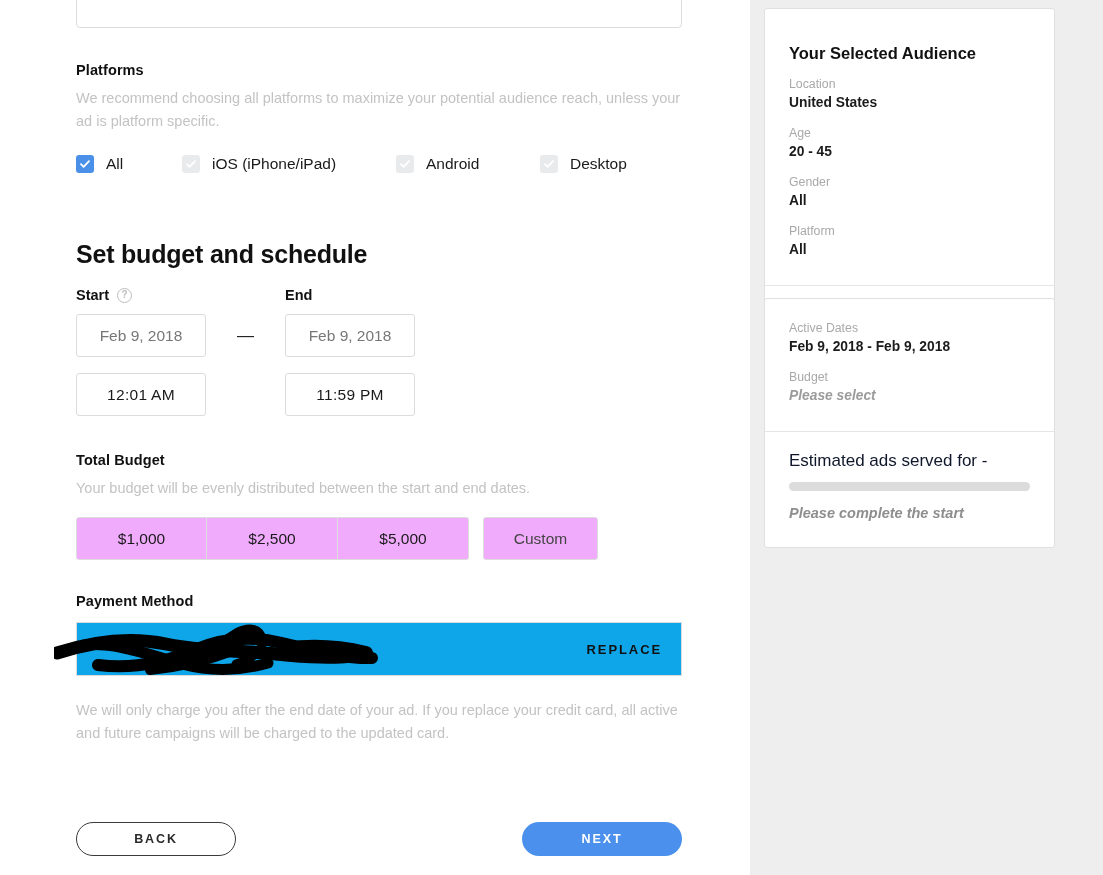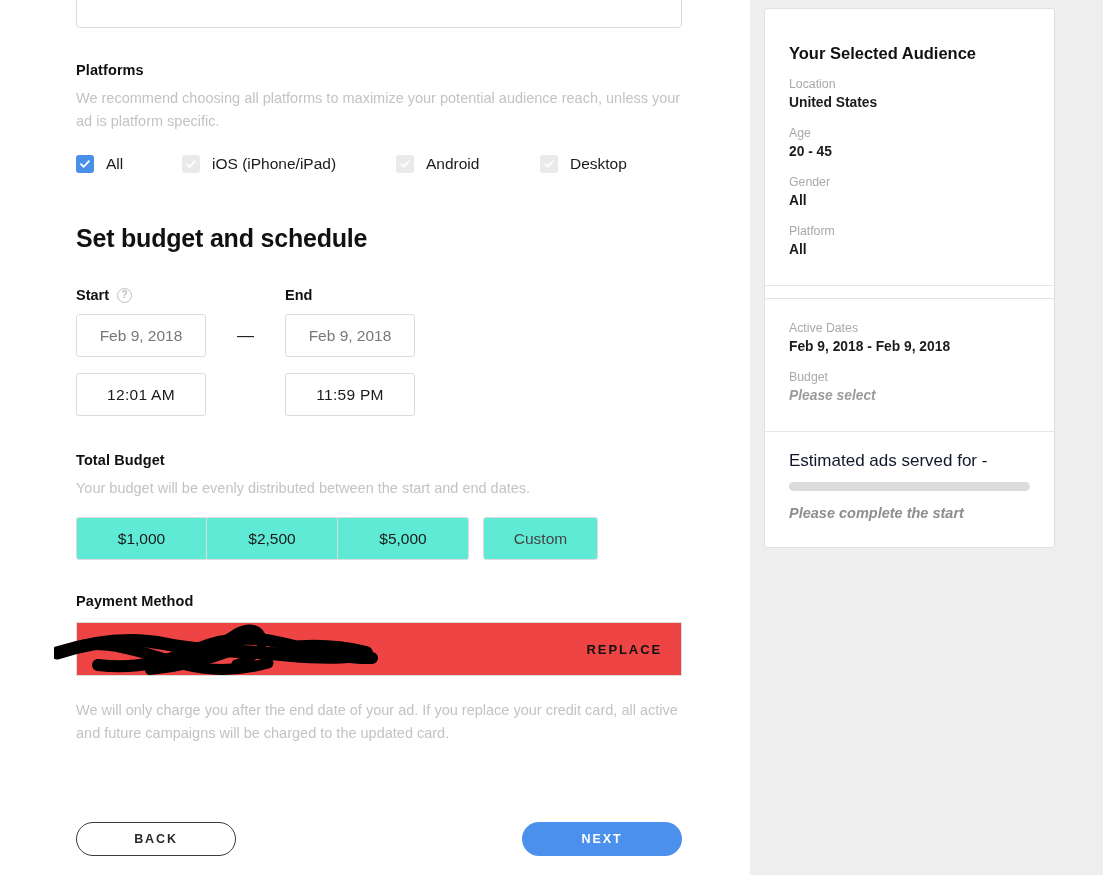--- a/index.html
+++ b/index.html
@@ -54,21 +54,21 @@
   .cbox.on  { background: #4a90e8; }
   .cbox.off { background: #e9eaec; }
   .cbox svg { display:block; }
   .plat-label {
     margin-left: 12px; font-size: 15.5px; color: #1a1a1a;
     white-space: nowrap;
   }
 
   
   .budget-head {
-    position: absolute; left: 76px; top: 224px;
+    position: absolute; left: 76px; top: 240px;
     font-size: 25px; font-weight: bold; color: #111;
     letter-spacing: -.2px;
   }
 
   
   .schedule { position: absolute; left: 76px; top: 287px; }
   .sch-labels { display: flex; }
   .sch-lab {
     font-size: 14.5px; font-weight: bold; color: #111;
     display: flex; align-items: center;
@@ -95,37 +95,37 @@
   .sch-row.times { margin-top: 16px; }
   .spacer-79 { width: 79px; }
 
   
   .tbudget { position: absolute; left: 76px; top: 452px; width: 606px; }
   .budget-btns { display: flex; margin-top: 17px; }
   .bgroup { display: flex; }
   .bbtn {
     width: 131px; height: 43px;
     border: 1px solid #dcdcdc;
-    background: #5eead4; font-size: 15.5px; color: #1a1a1a;
+    background: #f0abfc; font-size: 15.5px; color: #1a1a1a;
     display: flex; align-items: center; justify-content: center;
     cursor: pointer;
   }
   .bgroup .bbtn + .bbtn { border-left: none; }
   .bgroup .bbtn:first-child { border-radius: 3px 0 0 3px; }
   .bgroup .bbtn:last-child  { border-radius: 0 3px 3px 0; }
   .bbtn.custom {
     margin-left: 14px; border-radius: 3px; color: #444; width: 115px;
   }
 
   
   .payment { position: absolute; left: 76px; top: 593px; width: 606px; }
   .pay-box {
     position: relative; margin-top: 13px;
     width: 606px; height: 54px;
-    border: 1px solid #dcdcdc; background: #ef4444;
+    border: 1px solid #dcdcdc; background: #0ea5e9;
     display: flex; align-items: center; justify-content: flex-end;
     overflow: visible;
   }
   .scribble {
     position: absolute; left: -23px; top: -6px;
     width: 330px; height: 66px; pointer-events: none;
   }
   .replace {
     font-size: 13px; font-weight: bold; color: #111;
     letter-spacing: 1.9px; margin-right: 19px;

